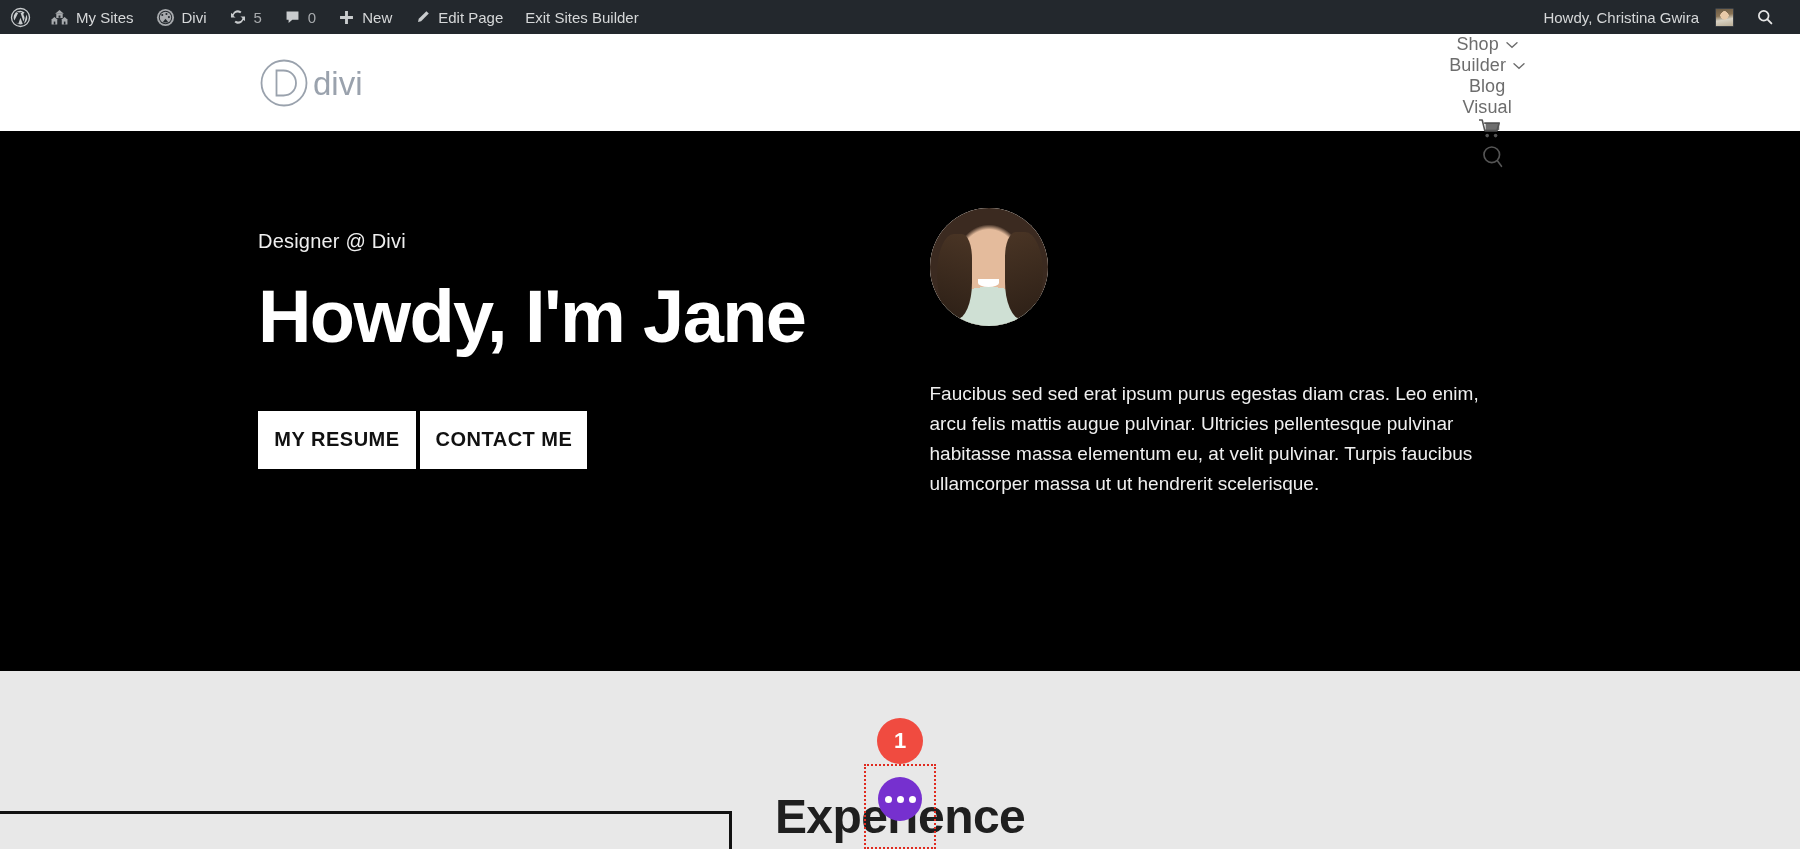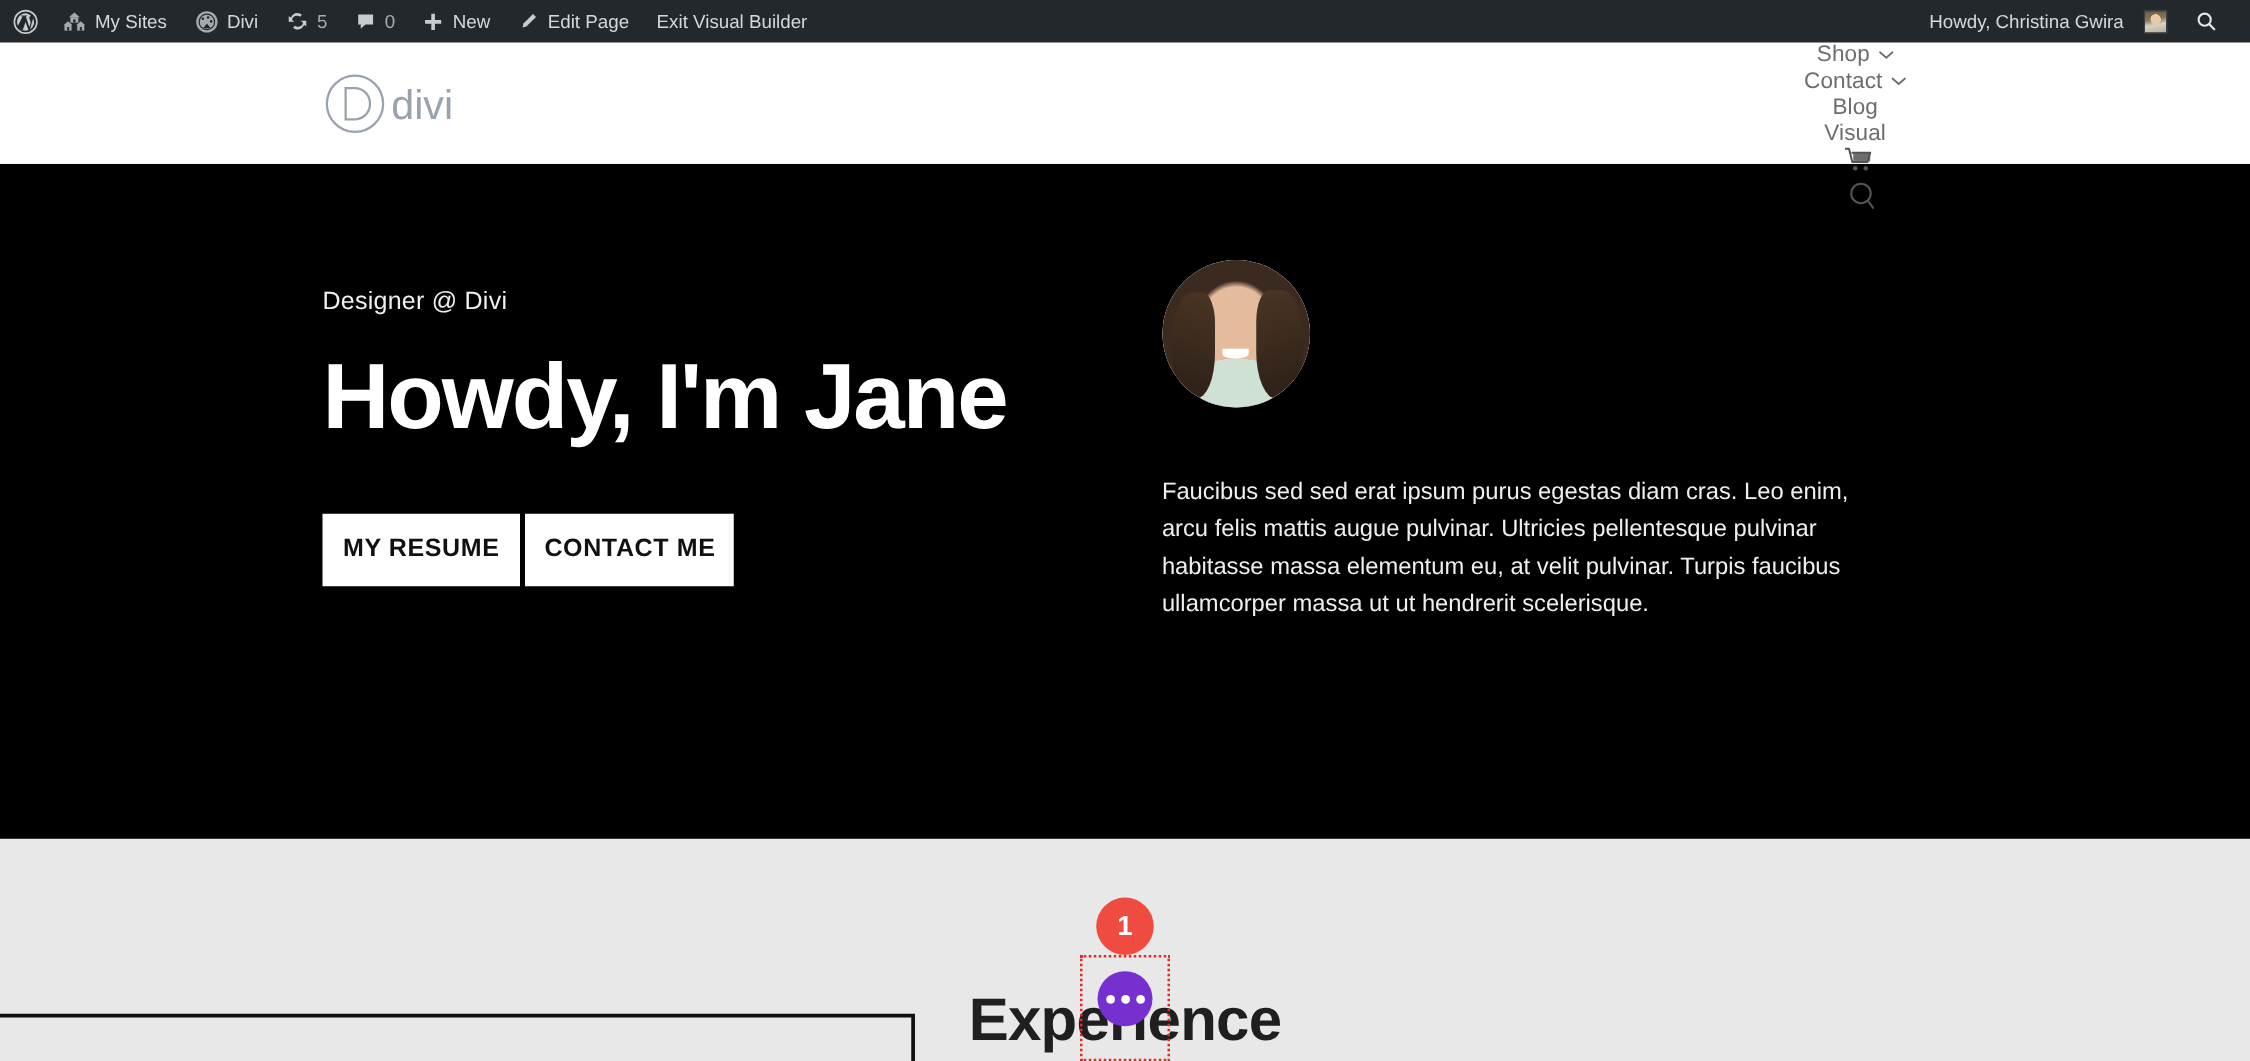--- a/index.html
+++ b/index.html
@@ -250,21 +250,21 @@
     <div class="ab-item">
       <span class="ab-ico">
         <svg width="17" height="17" viewBox="0 0 20 20">
           <path d="M14.6 2.6l2.8 2.8-9 9-3.7.9.9-3.7z" fill="#c9ccce"></path>
         </svg>
       </span>
       <span>Edit Page</span>
     </div>
 
     <div class="ab-item">
-      <span>Exit Visual Builder</span>
+      <span>Exit Sites Builder</span>
     </div>
   </div>
 
   <div class="ab-right">
     <div class="ab-item">
       <span>Howdy, Christina Gwira</span>
       <span class="avatar-thumb"></span>
     </div>
     <div class="ab-search">
       <span class="ab-ico">
@@ -295,21 +295,21 @@
     </a>
     <a class="nav-item">
       <span>Shop</span>
       <span class="nav-ico">
         <svg width="12" height="8" viewBox="0 0 12 8">
             <path d="M1 1.8L6 6.2l5-4.4" fill="none" stroke="#6d6d6d" stroke-width="1.4" stroke-linecap="round"></path>
           </svg>
       </span>
     </a>
     <a class="nav-item">
-      <span>Contact</span>
+      <span>Builder</span>
       <span class="nav-ico">
         <svg width="12" height="8" viewBox="0 0 12 8">
             <path d="M1 1.8L6 6.2l5-4.4" fill="none" stroke="#6d6d6d" stroke-width="1.4" stroke-linecap="round"></path>
           </svg>
       </span>
     </a>
     <a class="nav-item">
       <span>Blog</span>
     </a>
     <a class="nav-item">

